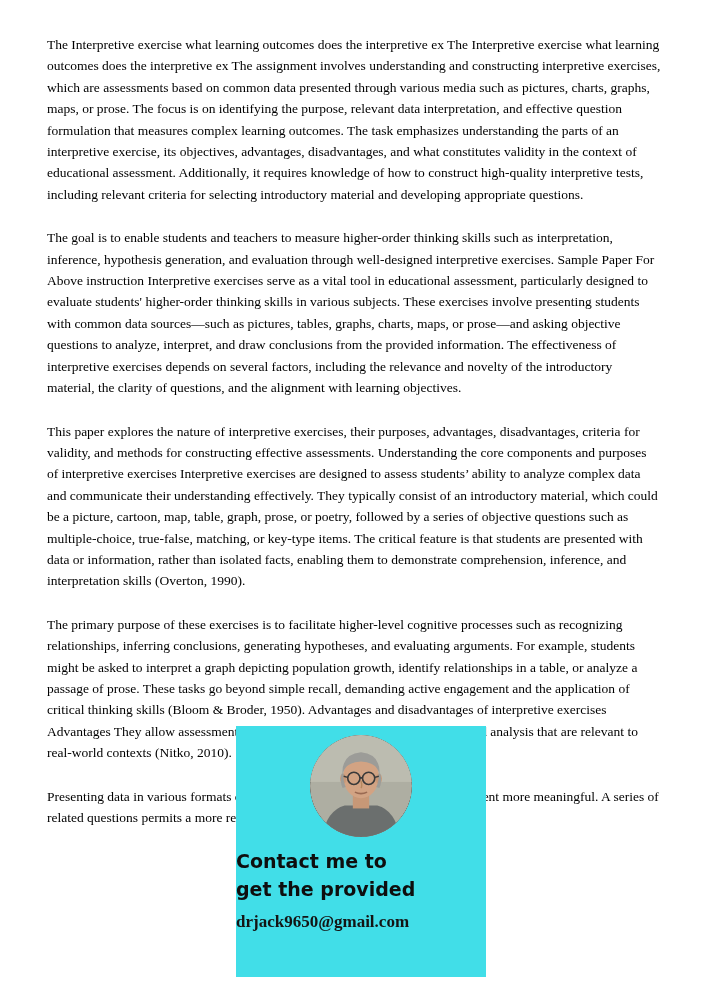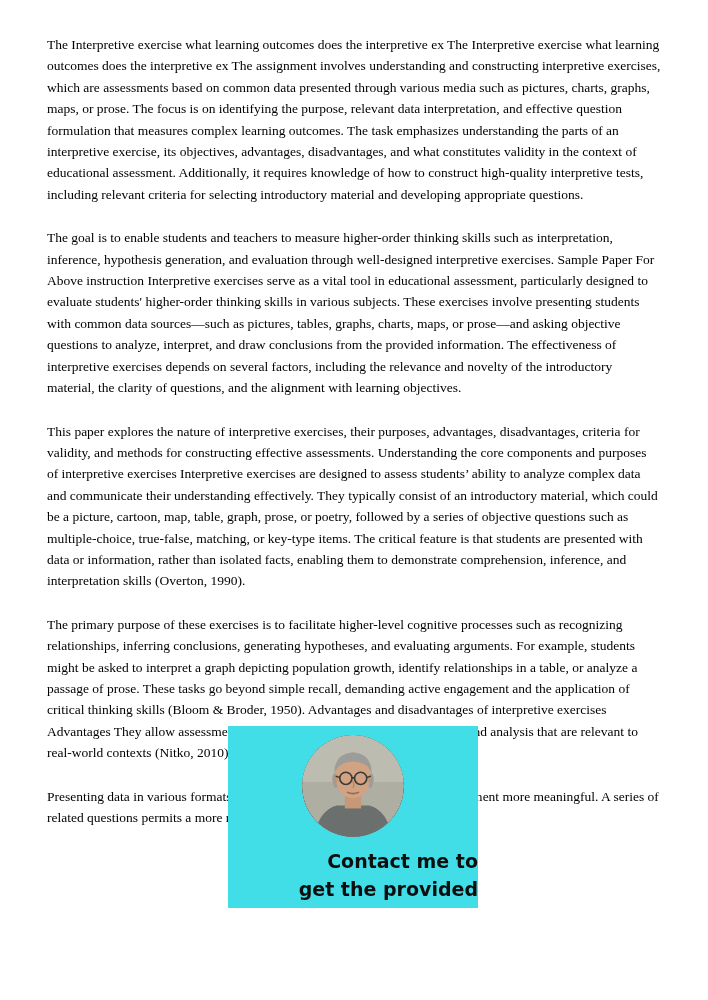--- a/index.html
+++ b/index.html
@@ -24,26 +24,26 @@
     color: #000000;
     font-size: 13.5px;
     line-height: 21.4px;
     text-align: left;
   }
   .doc-text p {
     margin: 0 0 22px 0;
   }
   .overlay {
     position: absolute;
-    left: 228px;
+    left: 236px;
     top: 726px;
     width: 250px;
-    height: 182px;
+    height: 251px;
     background: #41dee8;
-    text-align: right;
+    text-align: left;
     box-sizing: border-box;
   }
   .avatar {
     width: 102px;
     height: 102px;
     margin: 9px auto 0 auto;
     border-radius: 50%;
     overflow: hidden;
     background: #b0b0a6;
   }
@@ -119,15 +119,16 @@
           <path d="M44,56 q6,3 12,0" fill="none" stroke="#9a6a52" stroke-width="1.6"></path>
 
           <path d="M50,45 q1.5,5 0,7" fill="none" stroke="#b5895f" stroke-width="1.4"></path>
         </g>
       </svg>
     </div>
     <div class="contact-heading">
       <div>Contact me to</div>
       <div>get the provided</div>
     </div>
+    <div class="contact-email">drjack9650@gmail.com</div>
   </div>
 
 </div>
 
 </body></html>

